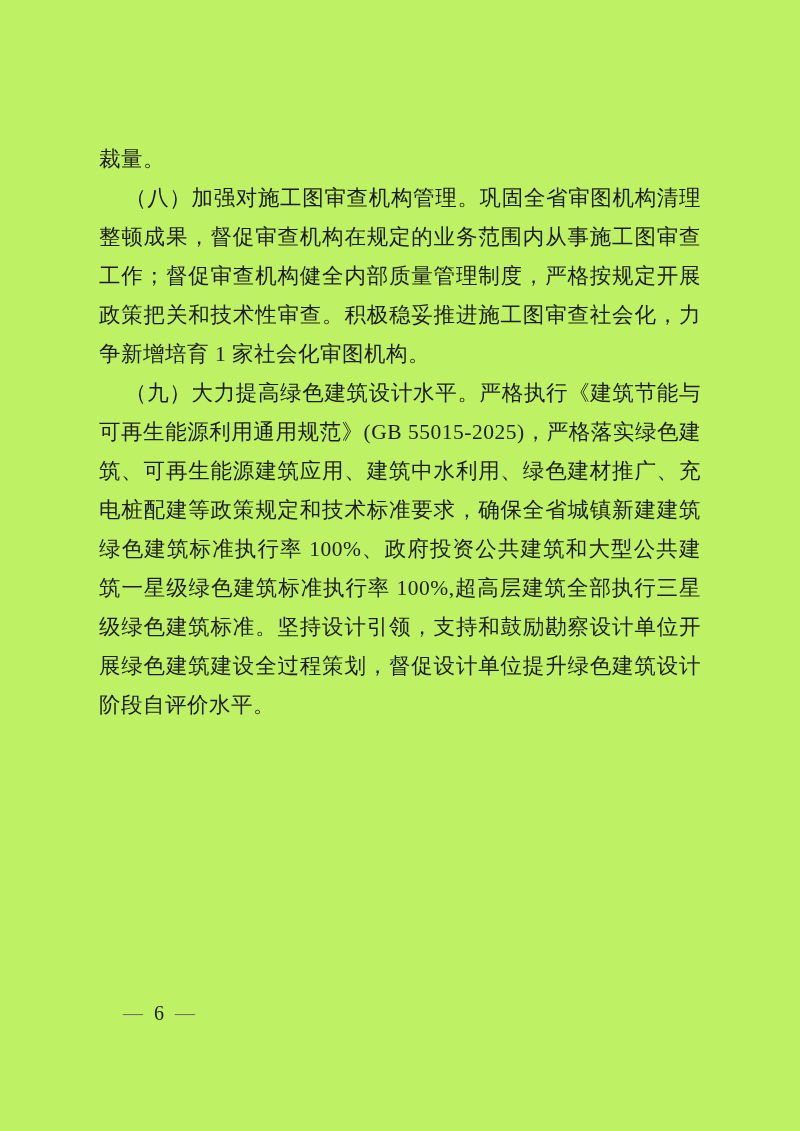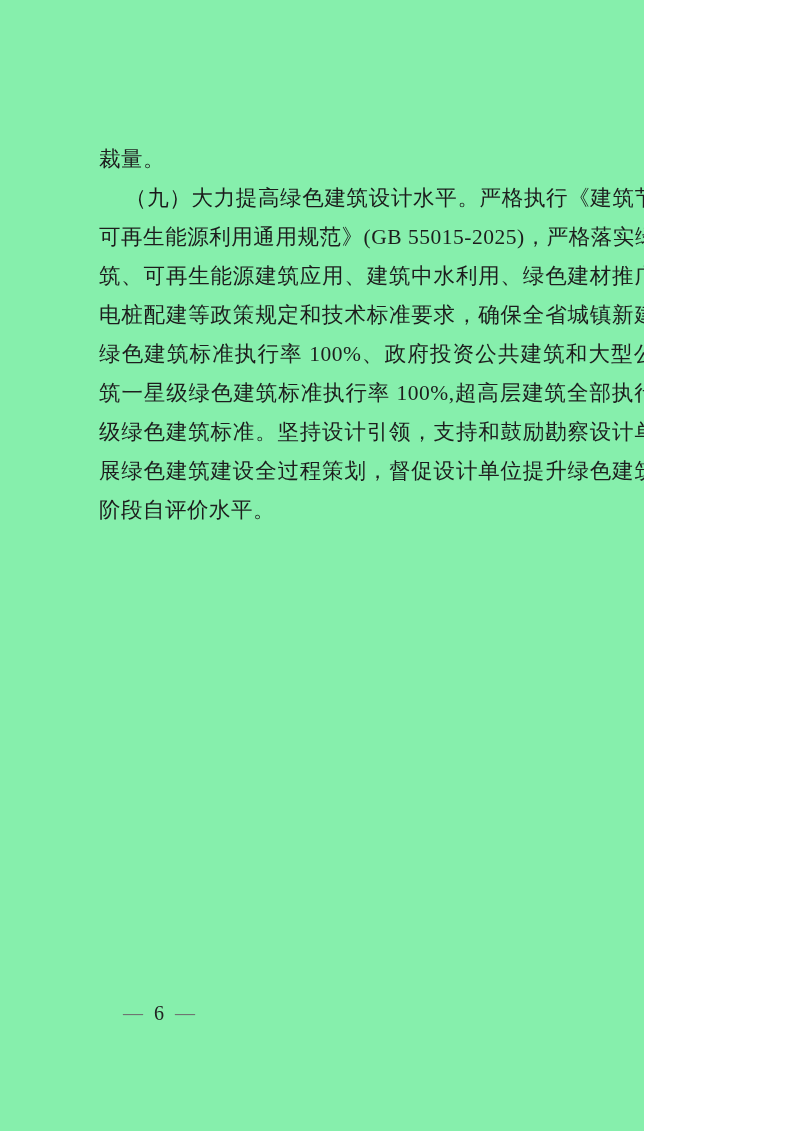--- a/index.html
+++ b/index.html
@@ -2,23 +2,23 @@
 <html><head>
 <meta charset="utf-8">
 <style>
   html, body {
     margin: 0;
     padding: 0;
     background: #ffffff;
   }
   .page {
     position: relative;
-    width: 644px;
+    width: 800px;
     height: 1131px;
-    background: #86efac;
+    background: #bef264;
     overflow: hidden;
     font-family: "Liberation Serif", "DejaVu Serif", serif;
     color: #1d1d1d;
   }
   .doc-body {
     position: absolute;
     left: 99px;
     top: 140px;
     width: 602px;
     font-size: 21.5px;
@@ -69,18 +69,19 @@
     padding: 0 4px;
   }
 </style>
 </head>
 <body>
 
 <div class="page">
 
   <div class="doc-body" id="doc-blocks">
       <p class="body-text no-indent">裁量。</p>
+      <p class="body-text"><span class="lead">（八）加强对施工图审查机构管理。</span><span>巩固全省审图机构清理整顿成果，督促审查机构在规定的业务范围内从事施工图审查工作；督促审查机构健全内部质量管理制度，严格按规定开展政策把关和技术性审查。积极稳妥推进施工图审查社会化，力争新增培育 1 家社会化审图机构。</span></p>
       <p class="body-text"><span class="lead">（九）大力提高绿色建筑设计水平。</span><span>严格执行《建筑节能与可再生能源利用通用规范》(GB 55015-2025)，严格落实绿色建筑、可再生能源建筑应用、建筑中水利用、绿色建材推广、充电桩配建等政策规定和技术标准要求，确保全省城镇新建建筑绿色建筑标准执行率 100%、政府投资公共建筑和大型公共建筑一星级绿色建筑标准执行率 100%,超高层建筑全部执行三星级绿色建筑标准。坚持设计引领，支持和鼓励勘察设计单位开展绿色建筑建设全过程策划，督促设计单位提升绿色建筑设计阶段自评价水平。</span></p>
     </div>
 
   <div class="page-footer"><span class="dash">—</span><span class="num">6</span><span class="dash">—</span></div>
 
 </div>
 
 </body></html>

